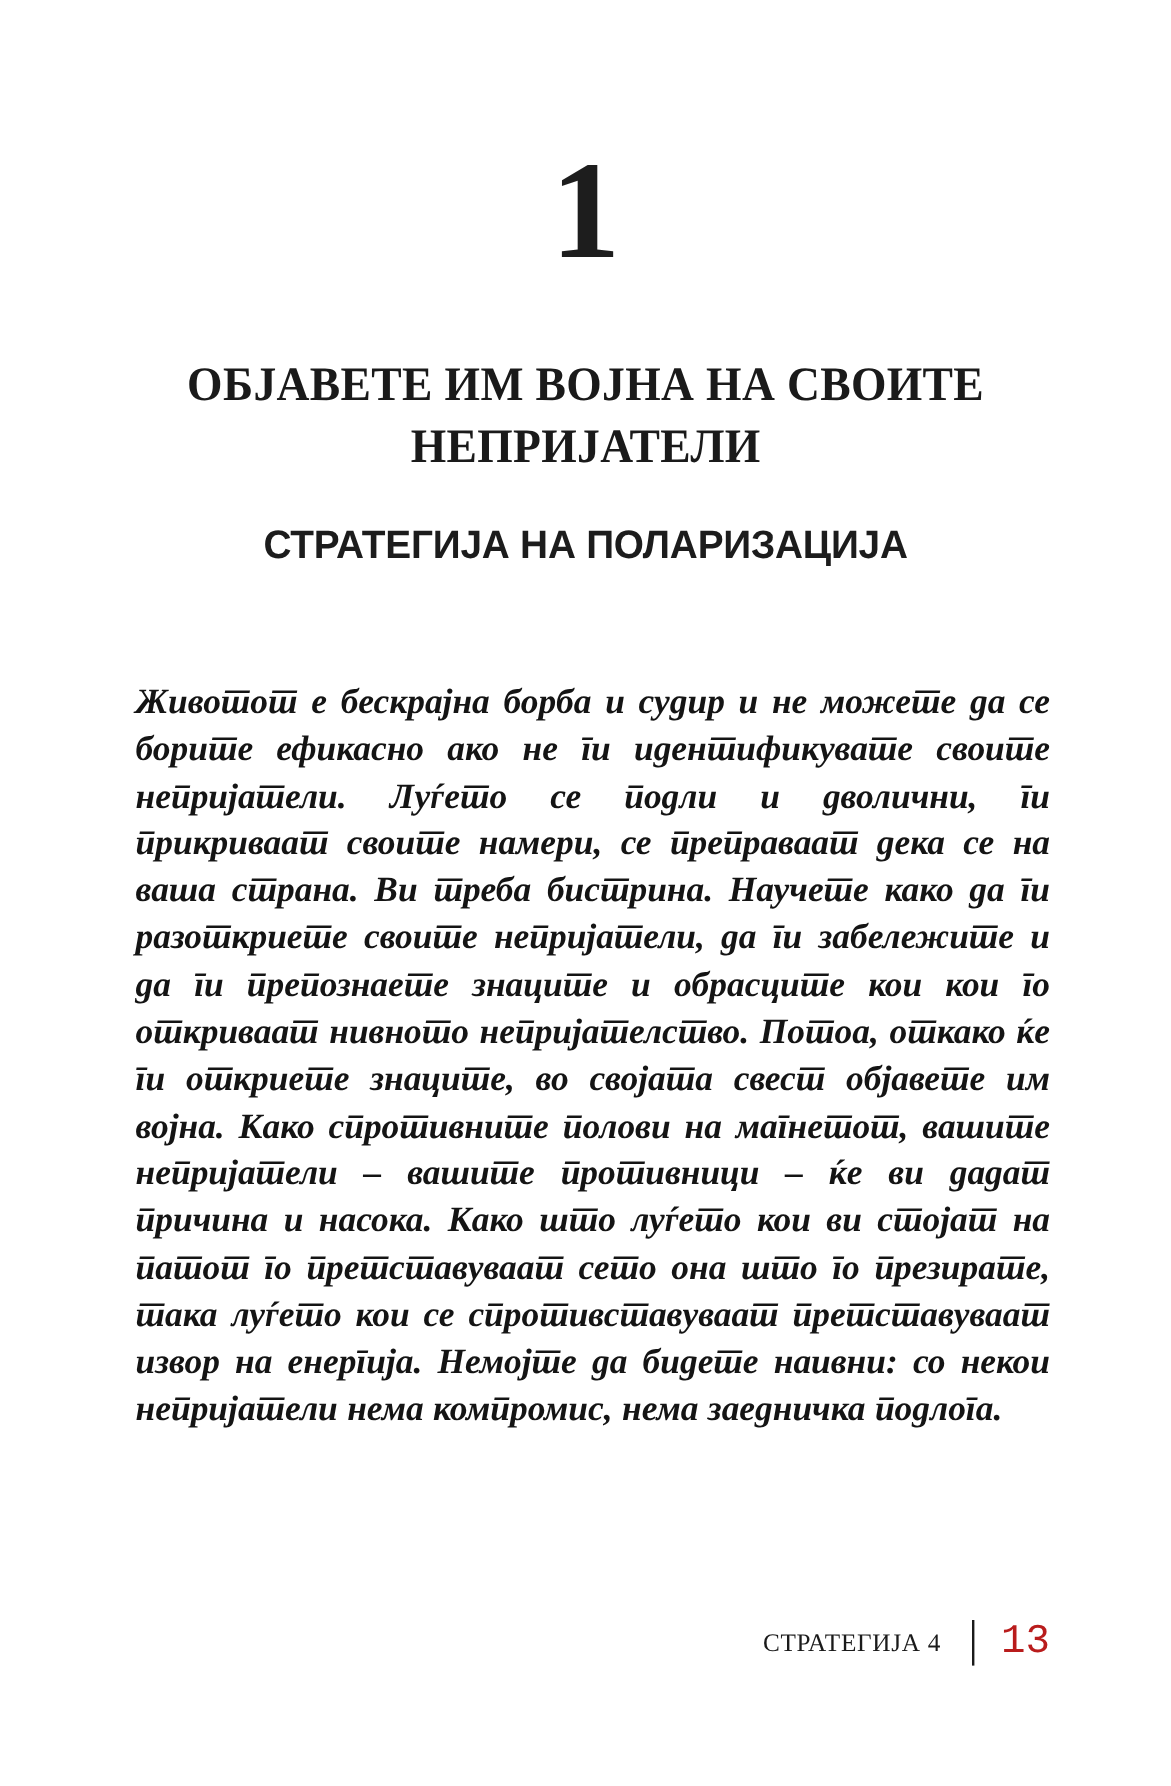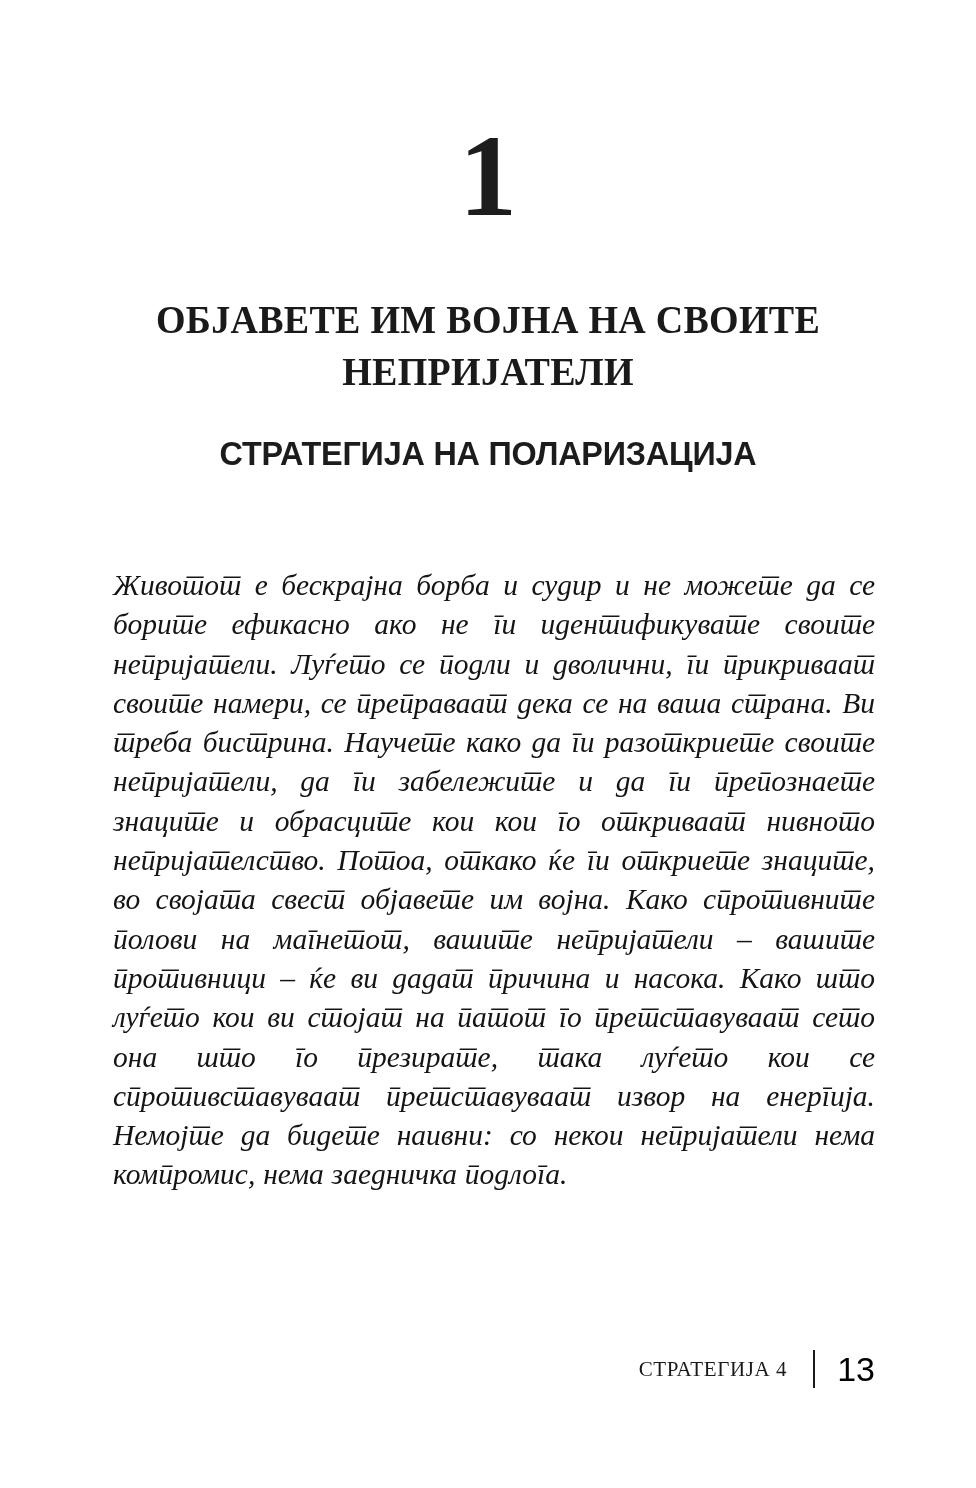--- a/index.html
+++ b/index.html
@@ -90,20 +90,21 @@
     margin: 0;
     font-family: "Liberation Serif", "DejaVu Serif", serif;
     font-style: italic;
     font-size: 29.5px;
     line-height: 39.3px;
     color: #141414;
     text-align: justify;
     text-justify: inter-word;
     hyphens: manual;
     word-spacing: 0.5px;
+    font-weight: bold;
   }
 
   
   .page-footer {
     position: absolute;
     bottom: 96px;
     left: 0;
     width: 976px;
     height: 46px;
     display: flex;
@@ -122,23 +123,23 @@
   }
   .footer-divider {
     display: inline-block;
     width: 2px;
     height: 38px;
     background: #1a1a1a;
     margin: 0 22px 0 26px;
     flex: none;
   }
   .footer-page-number {
-    font-family: Liberation Sans, sans-serif;
+    font-family: Liberation Mono, monospace;
     font-size: 34px;
-    color: #000000;
+    color: #b91c1c;
     line-height: 1;
     white-space: nowrap;
   }
 </style>
 </head>
 <body>
 
 <div class="page">
 
   <div class="chapter-number">1</div>

